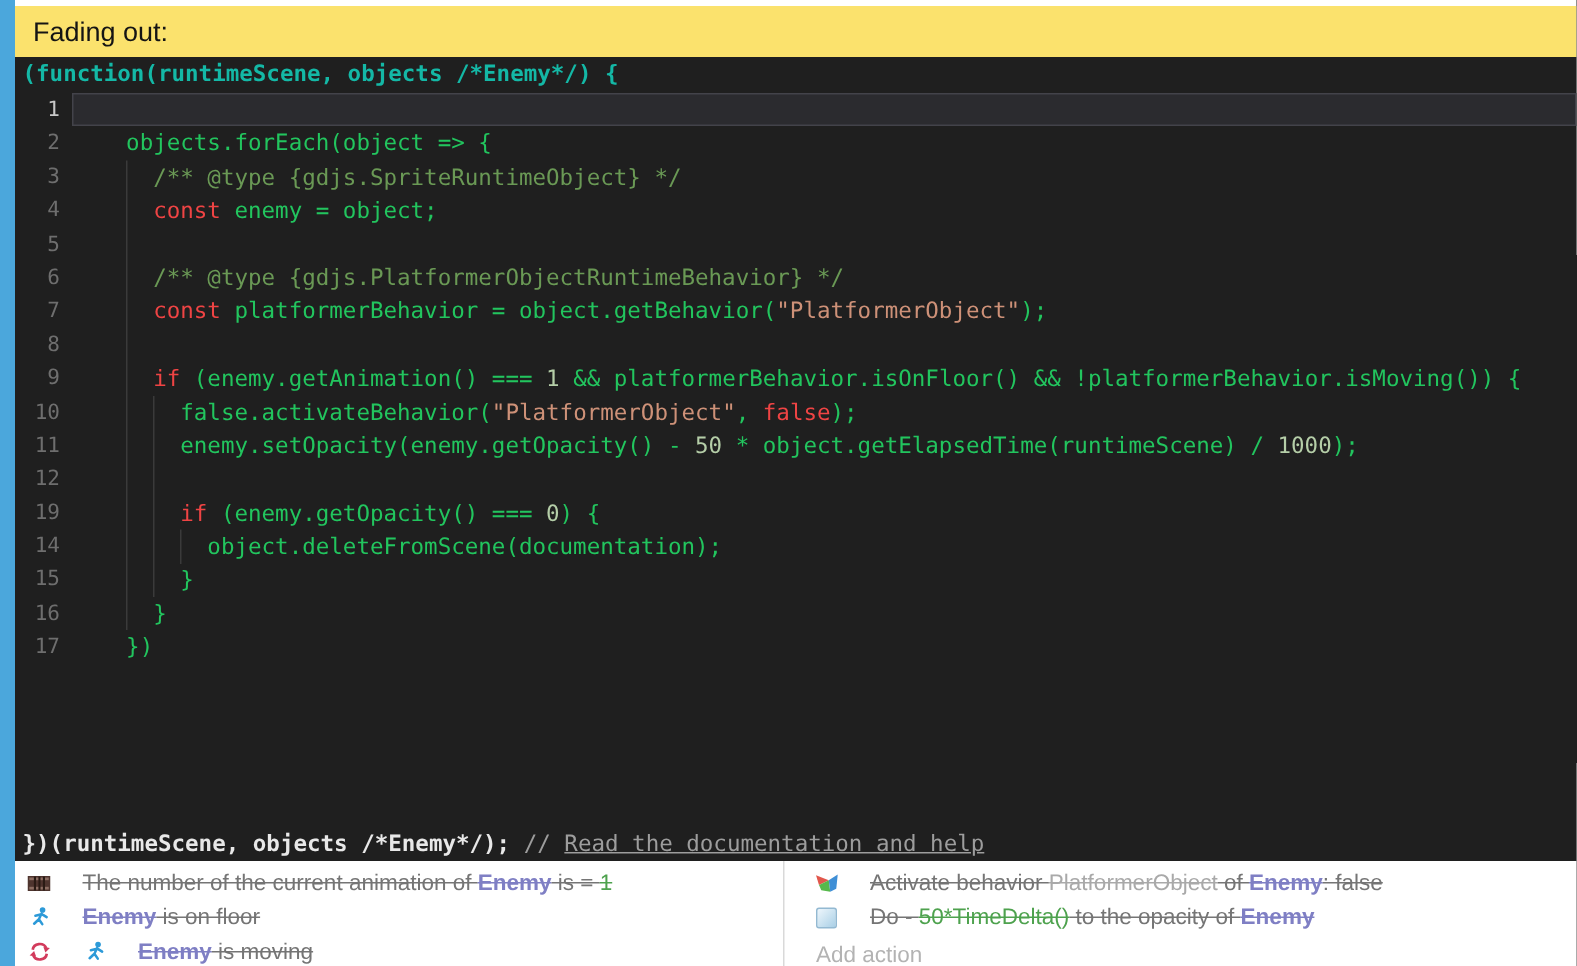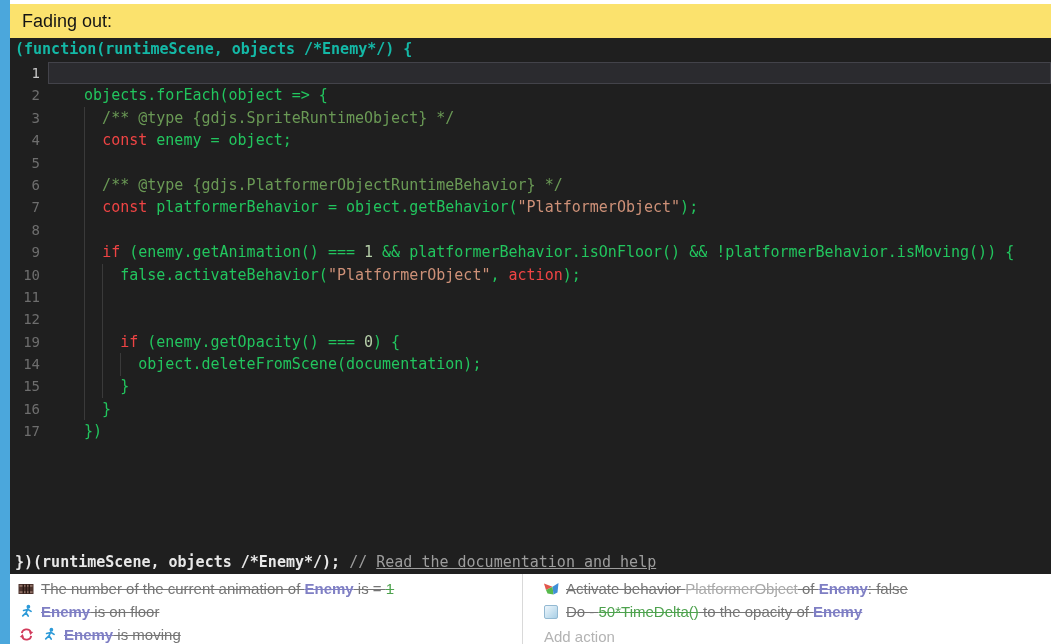--- a/index.html
+++ b/index.html
@@ -46,21 +46,21 @@
   .guide { position:absolute; width:1px; background:#3a3a3a; }
   .ed-footer { position:absolute; top:515px; left:5px; white-space:pre; font-weight:bold; color:#e8e8e8; }
   .ed-footer .cmt { font-weight:normal; color:#9d9d9d; }
   .ed-footer .doc-link { font-weight:normal; color:#9d9d9d; text-decoration:underline; cursor:pointer; }
 
   
   .events { position:absolute; left:10px; top:574px; right:0; bottom:0; background:#ffffff; font-size:15px; }
   .v-divider { position:absolute; left:512px; top:0; bottom:0; width:1px; background:#d9d9d9; }
   .cond-col { position:absolute; left:8px; top:3px; width:500px; }
   .act-col  { position:absolute; left:533px; top:3px; right:4px; }
-  .ev-row { display:flex; align-items:center; height:23px; gap:7px; white-space:nowrap;text-align:center; }
+  .ev-row { display:flex; align-items:center; height:23px; gap:21px; white-space:nowrap;text-align:center; }
   .ev-icon { width:16px; height:16px; flex:none; display:inline-flex; align-items:center; justify-content:center; }
   .ev-text { color:#757575; }
   .ev-text span { text-decoration:line-through; }
   .seg-t   { color:#757575; }
   .seg-obj { color:#7f7fc4; font-weight:bold; }
   .seg-val { color:#4ea24e; }
   .seg-beh { color:#a9a9a9; }
   .add-action { color:#b3b3b3; margin-top:5px; padding-left:1px; cursor:pointer; }
   .opacity-box {
     width:14px; height:14px; border-radius:2px; display:inline-block;
@@ -112,24 +112,25 @@
       <div class="cl">
         <div class="gut">8</div>
         <pre></pre>
       </div>
       <div class="cl">
         <div class="gut">9</div>
         <pre><span class="tok-p">    </span><span class="tok-k">if</span><span class="tok-p"> (enemy.getAnimation() === </span><span class="tok-n">1</span><span class="tok-p"> &amp;&amp; platformerBehavior.isOnFloor() &amp;&amp; !platformerBehavior.isMoving()) {</span></pre>
       </div>
       <div class="cl">
         <div class="gut">10</div>
-        <pre><span class="tok-p">      false.activateBehavior(</span><span class="tok-s">"PlatformerObject"</span><span class="tok-p">, </span><span class="tok-k">action</span><span class="tok-p">);</span></pre>
+        <pre><span class="tok-p">      false.activateBehavior(</span><span class="tok-s">"PlatformerObject"</span><span class="tok-p">, </span><span class="tok-k">false</span><span class="tok-p">);</span></pre>
       </div>
       <div class="cl">
         <div class="gut">11</div>
+        <pre><span class="tok-p">      enemy.setOpacity(enemy.getOpacity() - </span><span class="tok-n">50</span><span class="tok-p"> * object.getElapsedTime(runtimeScene) / </span><span class="tok-n">1000</span><span class="tok-p">);</span></pre>
       </div>
       <div class="cl">
         <div class="gut">12</div>
         <pre></pre>
       </div>
       <div class="cl">
         <div class="gut">19</div>
         <pre><span class="tok-p">      </span><span class="tok-k">if</span><span class="tok-p"> (enemy.getOpacity() === </span><span class="tok-n">0</span><span class="tok-p">) {</span></pre>
       </div>
       <div class="cl">

